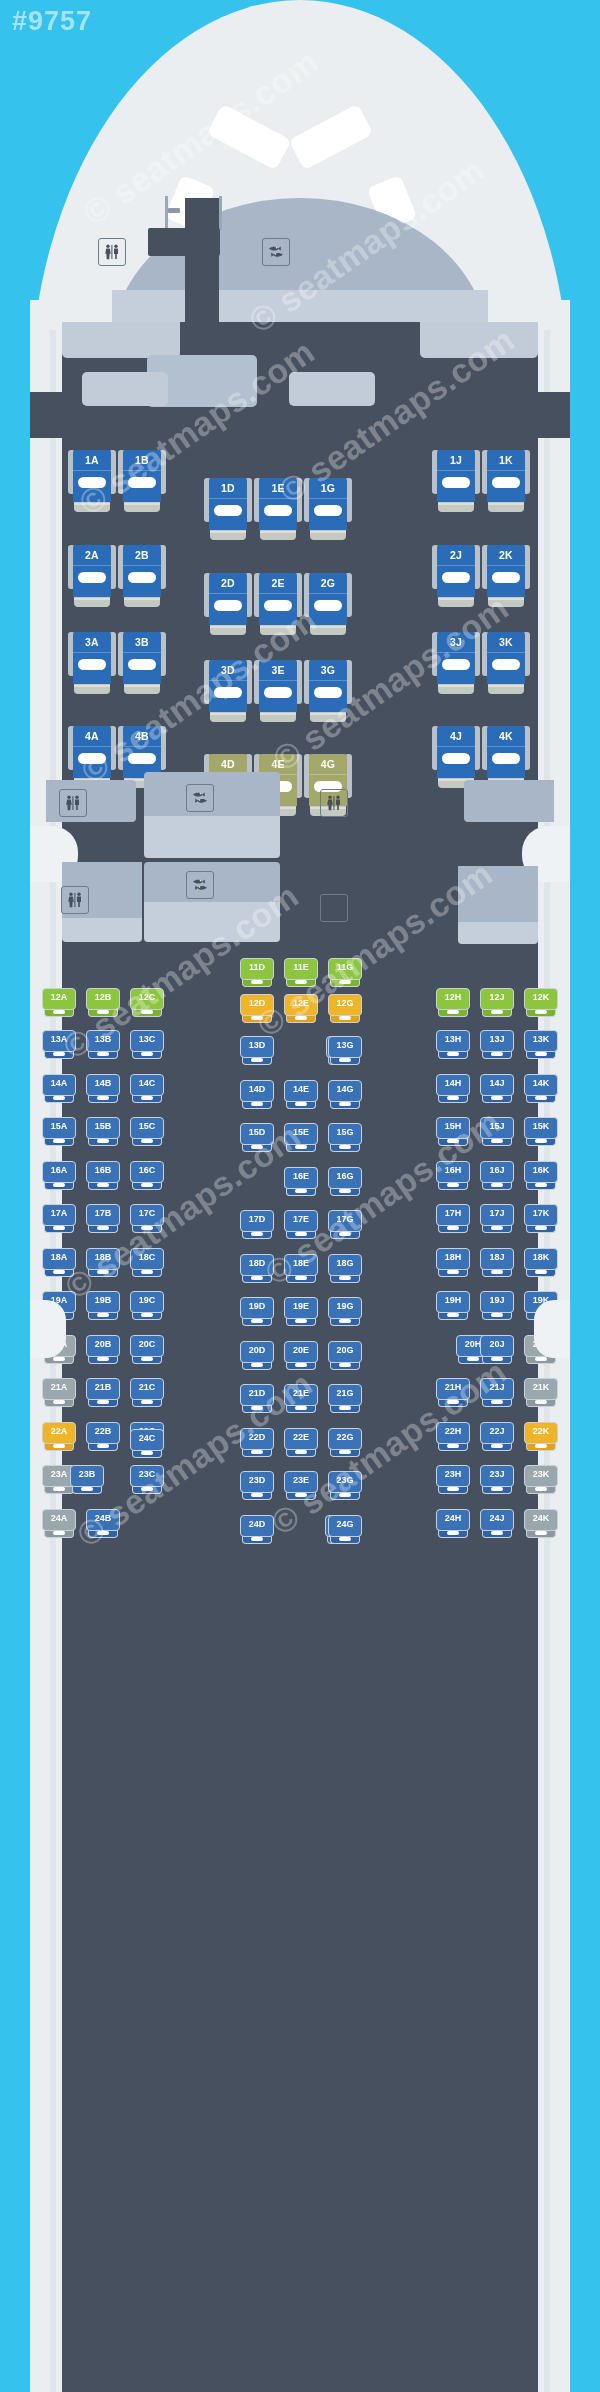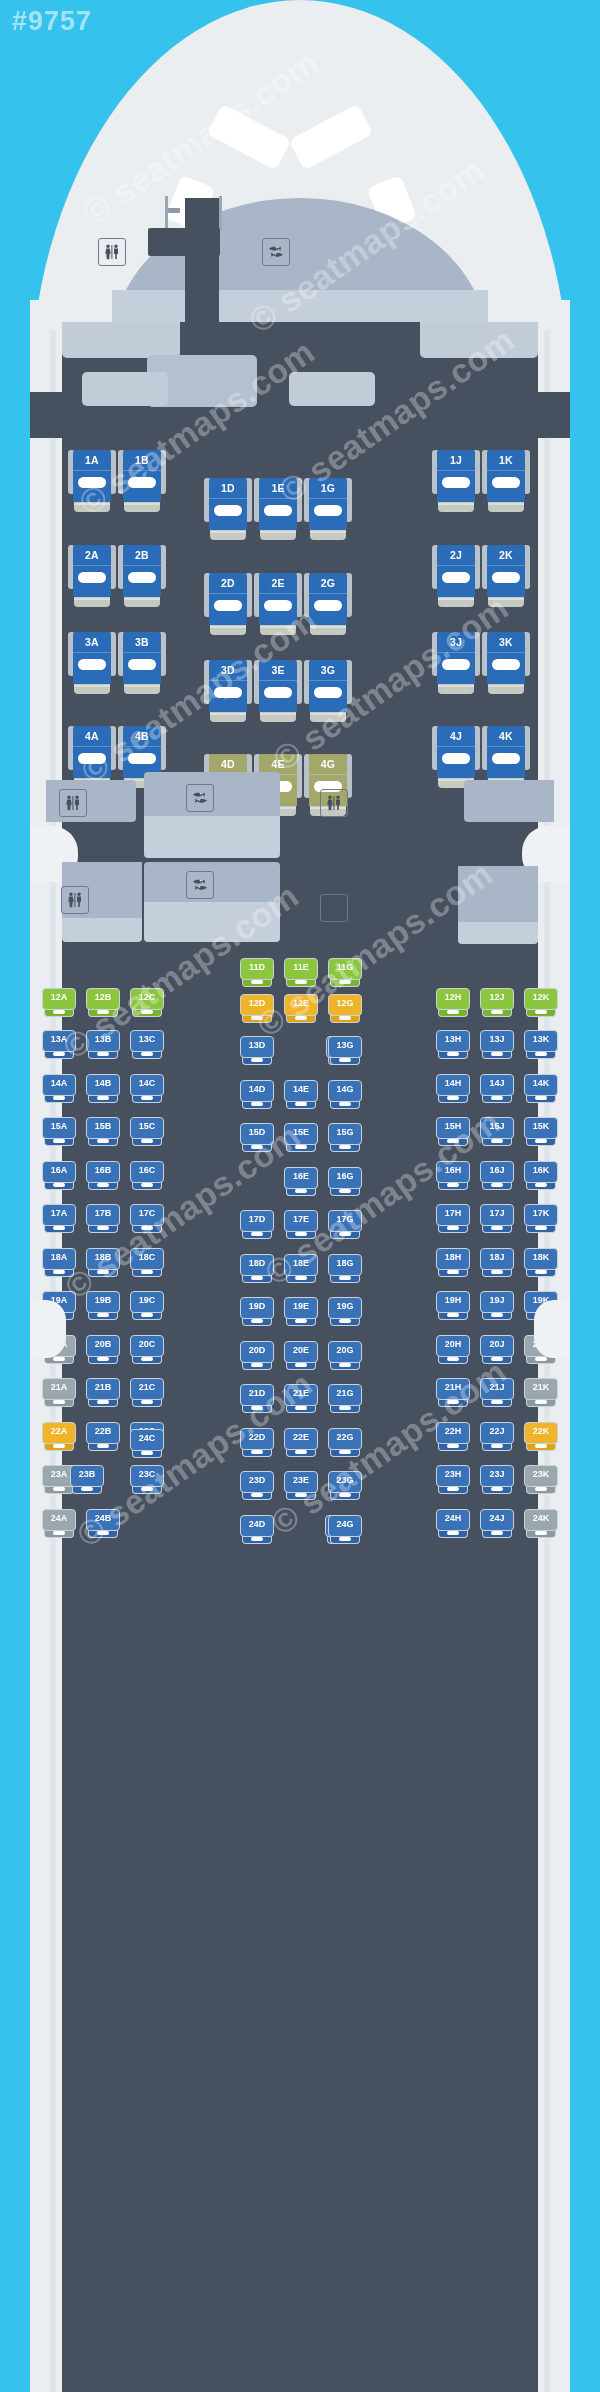--- a/index.html
+++ b/index.html
@@ -992,21 +992,21 @@
           <div class="bk"></div>
           <div class="hd"></div>
           <div class="t">20E</div>
         </div>
         <div class="ec " style="left: 328px; top: 1341px;">
           <div class="cu"></div>
           <div class="bk"></div>
           <div class="hd"></div>
           <div class="t">20G</div>
         </div>
-        <div class="ec " style="left: 436px; top: 1335px;">
+        <div class="ec " style="left: 456px; top: 1335px;">
           <div class="cu"></div>
           <div class="bk"></div>
           <div class="hd"></div>
           <div class="t">20H</div>
         </div>
         <div class="ec " style="left: 480px; top: 1335px;">
           <div class="cu"></div>
           <div class="bk"></div>
           <div class="hd"></div>
           <div class="t">20J</div>

